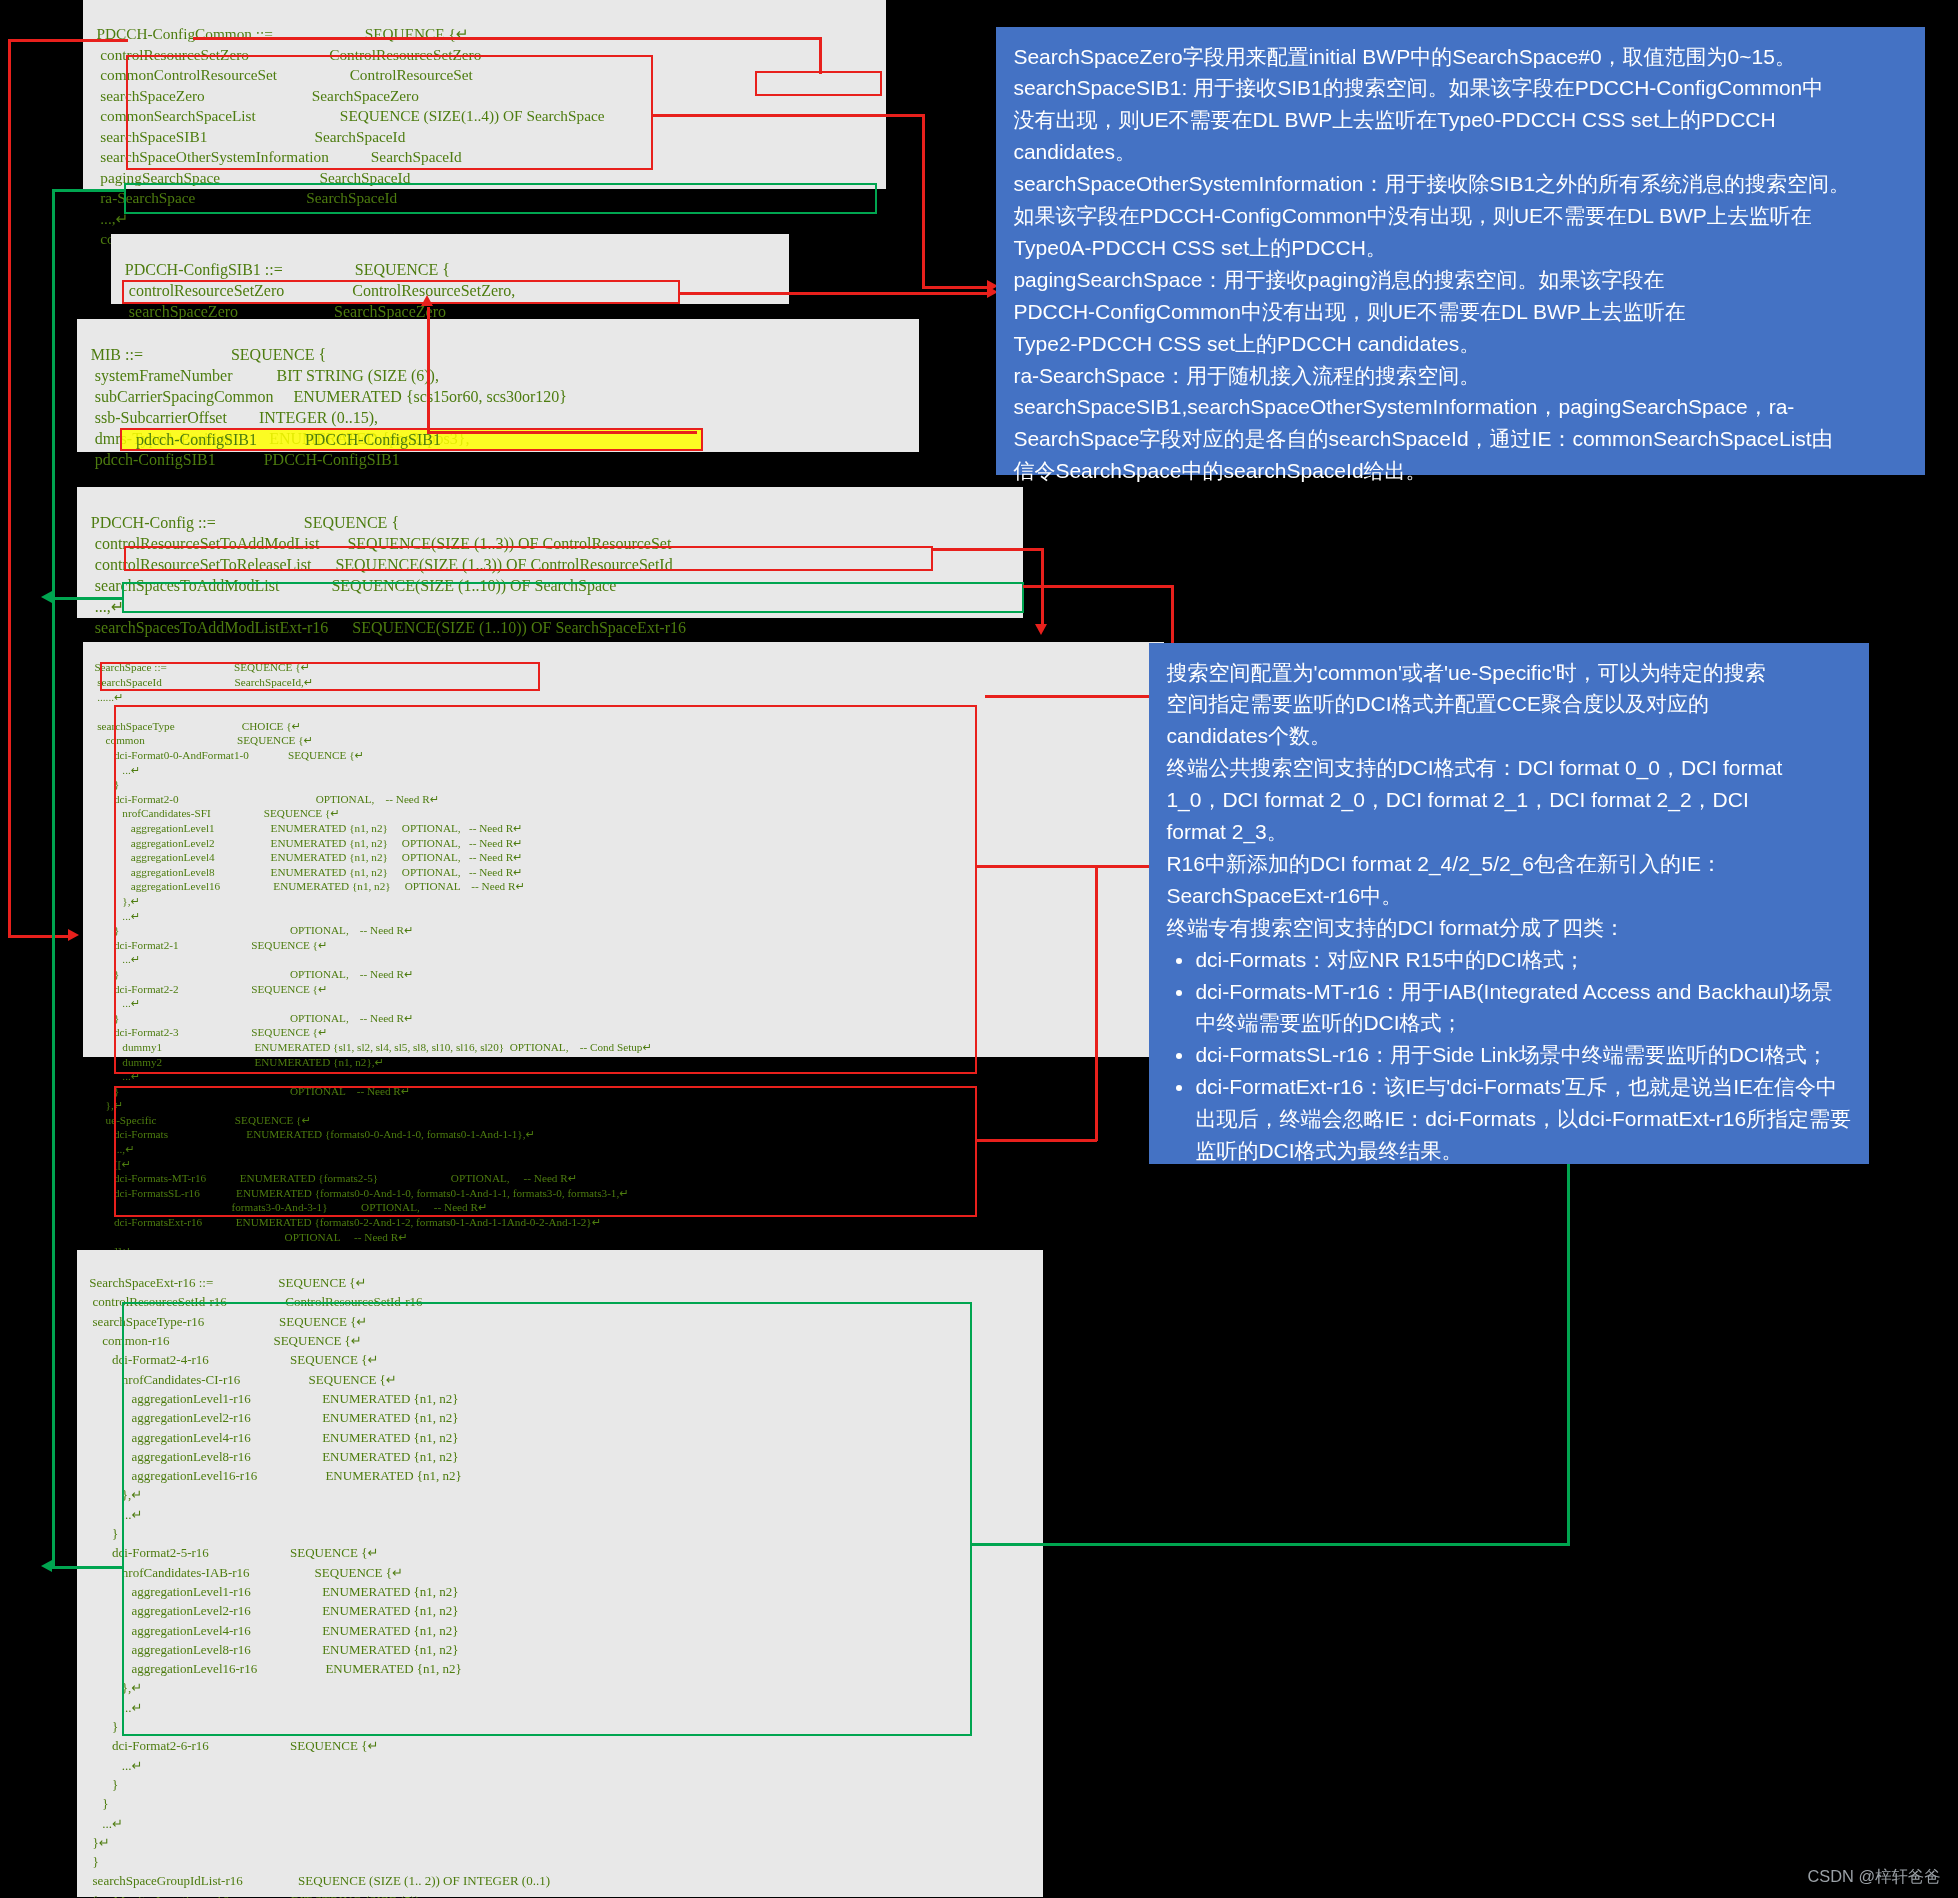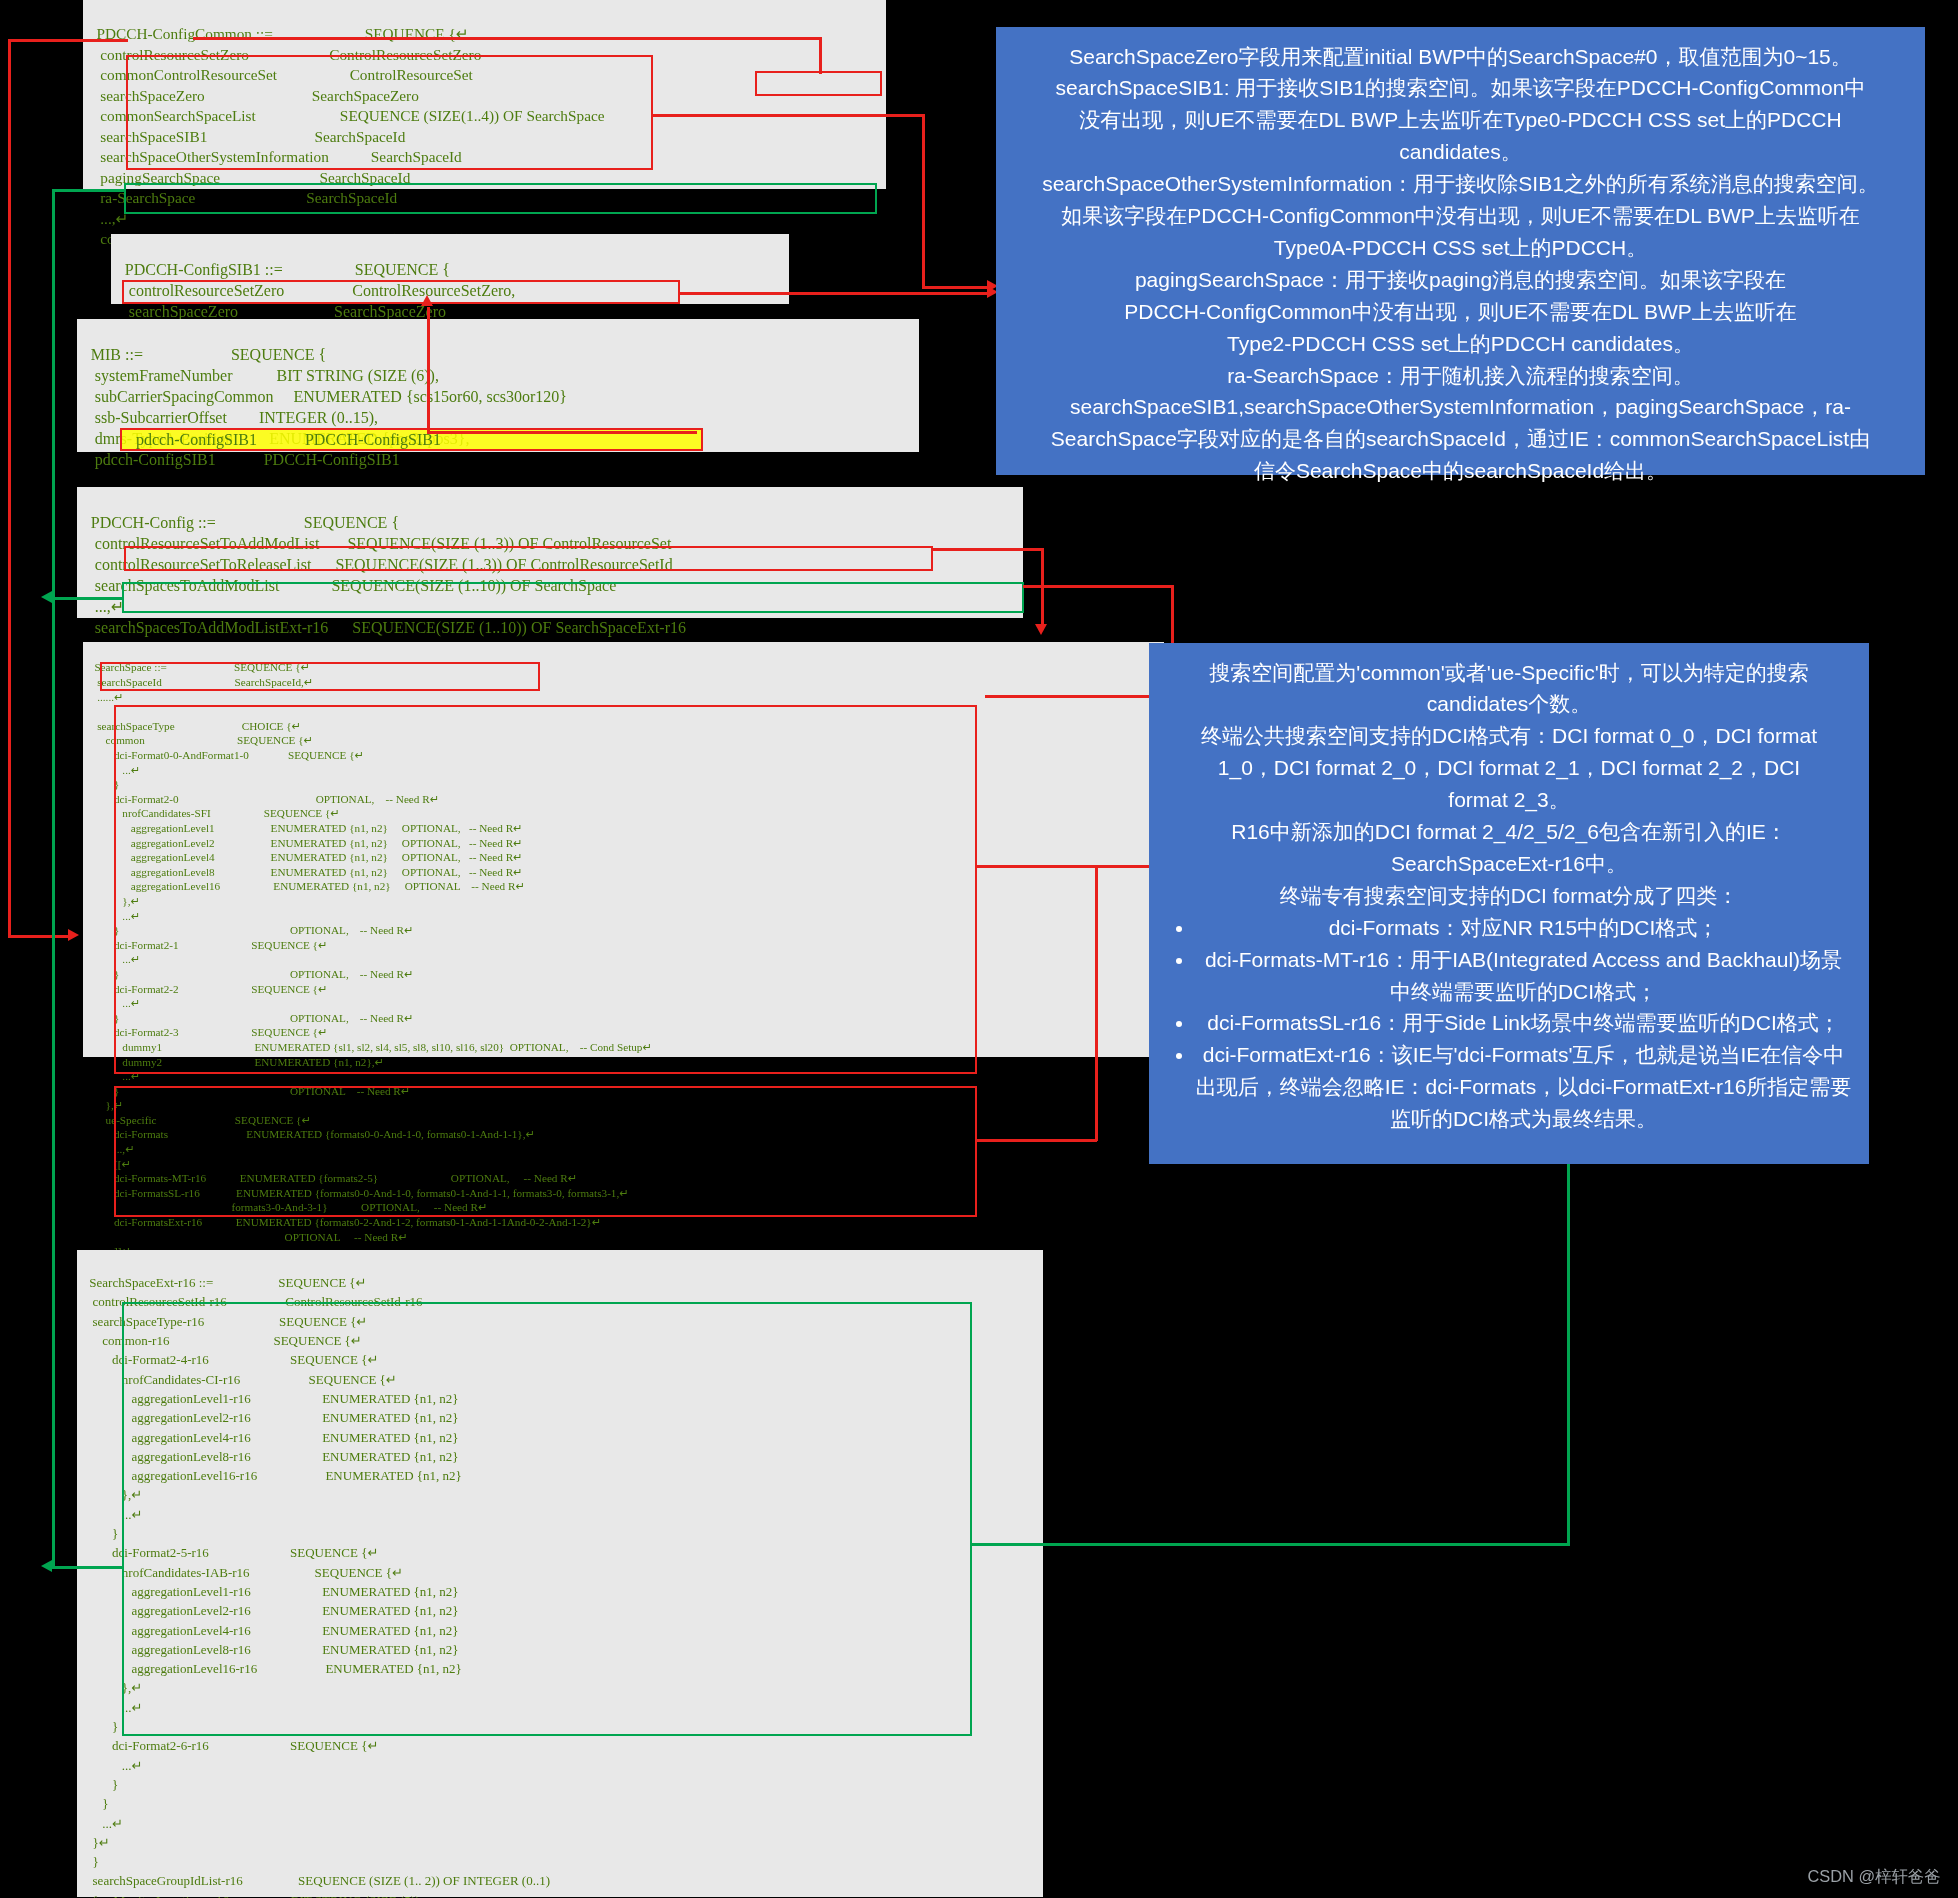--- a/index.html
+++ b/index.html
@@ -1,19 +1,19 @@
 <!DOCTYPE html>
 <html><head>
 <meta charset="utf-8">
 <style>
   html,body{margin:0;padding:0;background:#000;}
   body{width:1958px;height:1898px;position:relative;font-family:"Liberation Sans",sans-serif;overflow:hidden;}
   .code-block{position:absolute;background:#e8e8e8;color:#4d7c0f;font-family:Liberation Serif, serif;white-space:pre;box-sizing:border-box;}
   .cb-pad{padding:3.9px 5.8px;}
-  .note{position:absolute;background:#4472c4;color:#fff;box-sizing:border-box;padding:13.5px 17.4px 13.5px 17.4px;font-size:21px;line-height:1.52;font-family:"Liberation Sans",sans-serif;text-align:center;}
+  .note{position:absolute;background:#4472c4;color:#fff;box-sizing:border-box;padding:13.5px 17.4px 13.5px 17.4px;font-size:21px;line-height:1.52;font-family:"Liberation Sans",sans-serif;}
   .note p{margin:0;}
   .note ul{margin:0;padding-left:29px;list-style:disc;}
   .note li{margin:0;}
   .box{position:absolute;box-sizing:border-box;pointer-events:none;}
   .red{border:2.4px solid #e8201c;}
   .green{border:2.4px solid #00a550;}
   .hl{position:absolute;background:#ffff00;}
   .ln{position:absolute;background:#e8201c;}
   .lng{position:absolute;background:#00a550;}
   .arrow{position:absolute;width:0;height:0;}
@@ -230,20 +230,21 @@
   <p>PDCCH-ConfigCommon中没有出现，则UE不需要在DL BWP上去监听在</p>
   <p>Type2-PDCCH CSS set上的PDCCH candidates。</p>
   <p>ra-SearchSpace：用于随机接入流程的搜索空间。</p>
   <p>searchSpaceSIB1,searchSpaceOtherSystemInformation，pagingSearchSpace，ra-</p>
   <p>SearchSpace字段对应的是各自的searchSpaceId，通过IE：commonSearchSpaceList由</p>
   <p>信令SearchSpace中的searchSpaceId给出。</p>
 </div>
 
 <div class="note" id="note2" style="left:1149px;top:643px;width:720px;height:521px;">
   <p>搜索空间配置为'common'或者'ue-Specific'时，可以为特定的搜索</p>
+  <p>空间指定需要监听的DCI格式并配置CCE聚合度以及对应的</p>
   <p>candidates个数。</p>
   <p>终端公共搜索空间支持的DCI格式有：DCI format 0_0，DCI format</p>
   <p>1_0，DCI format 2_0，DCI format 2_1，DCI format 2_2，DCI</p>
   <p>format 2_3。</p>
   <p>R16中新添加的DCI format 2_4/2_5/2_6包含在新引入的IE：</p>
   <p>SearchSpaceExt-r16中。</p>
   <p>终端专有搜索空间支持的DCI format分成了四类：</p>
   <ul>
     <li>dci-Formats：对应NR R15中的DCI格式；</li>
     <li>dci-Formats-MT-r16：用于IAB(Integrated Access and Backhaul)场景中终端需要监听的DCI格式；</li>

